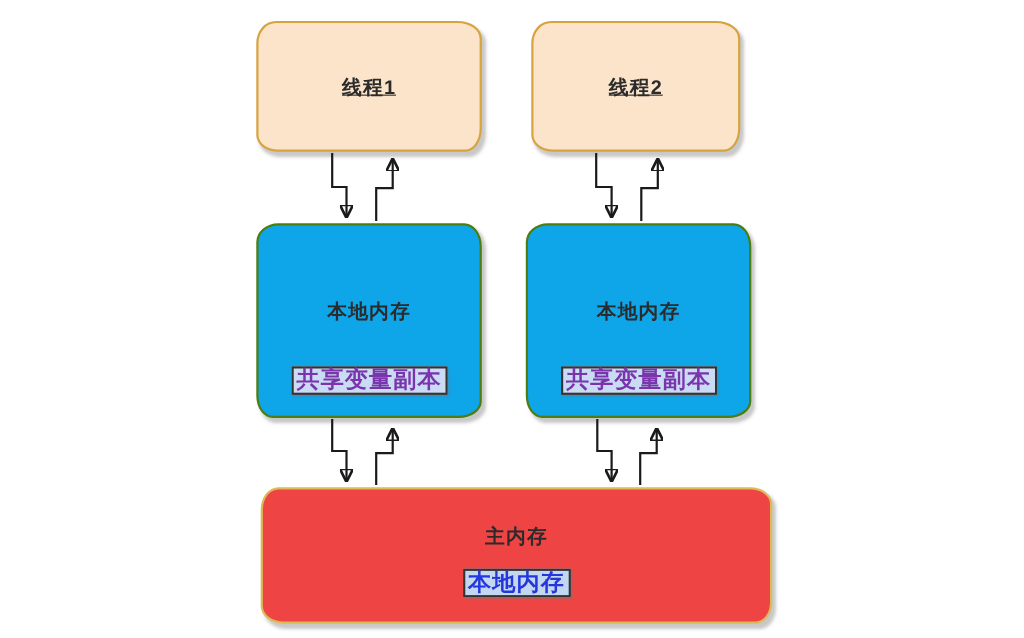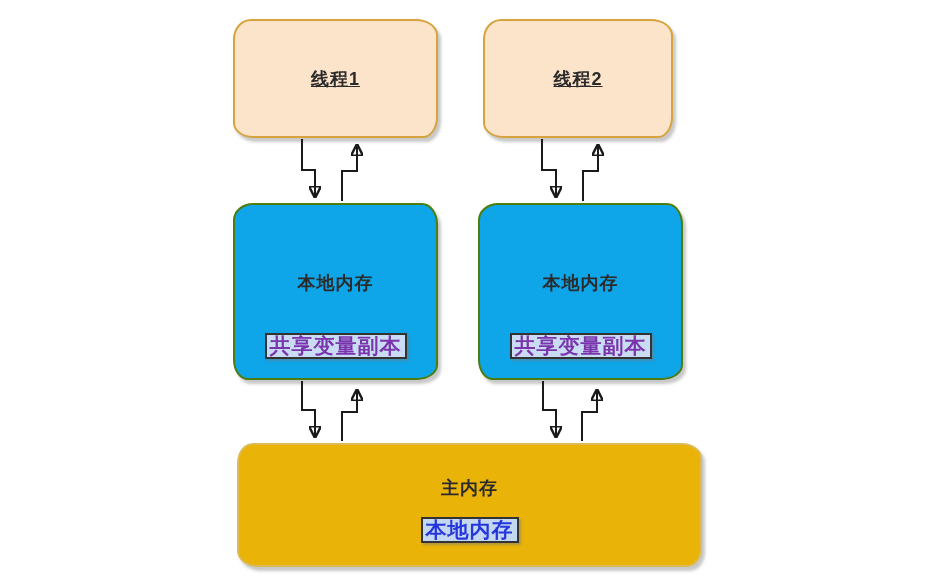--- a/index.html
+++ b/index.html
@@ -34,21 +34,21 @@
     box-shadow: 3px 4px 3px rgba(145,145,145,0.5);
     text-decoration: underline;
   }
   .node-local {
     background: #0ea5e9;
     border: 2px solid #4d7c0f;
     border-radius: 20px 16px 21px 15px / 17px 21px 15px 20px;
     box-shadow: 3px 4px 3px rgba(145,145,145,0.5);
   }
   .node-main {
-    background: #eab308;
+    background: #ef4444;
     border: 2px solid #dcba55;
     border-radius: 16px 20px 15px 21px / 20px 15px 19px 16px;
     box-shadow: 3px 4px 3px rgba(145,145,145,0.5);
   }
   #thread1 { left: 233px; top: 19px;  width: 205px; height: 119px; }
   #thread2 { left: 483px; top: 19px;  width: 190px; height: 119px; }
   #local1  { left: 233px; top: 203px; width: 205px; height: 177px; }
   #local2  { left: 478px; top: 203px; width: 205px; height: 177px; }
   #main-memory { left: 237px; top: 443px; width: 465px; height: 124px; }
 

